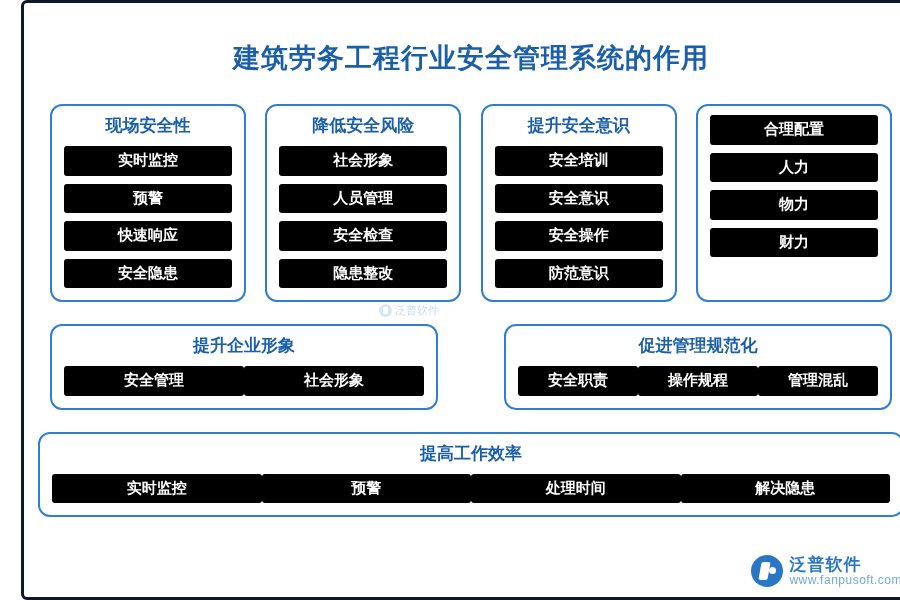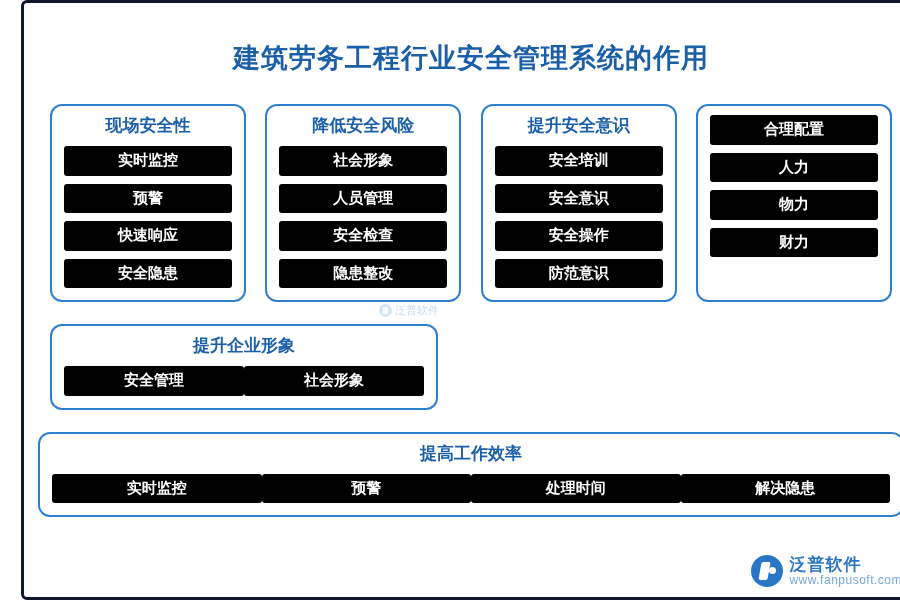--- a/index.html
+++ b/index.html
@@ -240,20 +240,28 @@
   <div class="mid-row">
 
     <div class="group mid-group">
       <div class="group-title">提升企业形象</div>
       <div class="chips-inline">
         <div class="chip">安全管理</div>
         <div class="chip">社会形象</div>
       </div>
     </div>
 
+    <div class="group mid-group">
+      <div class="group-title">促进管理规范化</div>
+      <div class="chips-inline">
+        <div class="chip">安全职责</div>
+        <div class="chip">操作规程</div>
+        <div class="chip">管理混乱</div>
+      </div>
+    </div>
 
   </div>
 
   <div class="bottom-row">
     <div class="group bottom-group">
       <div class="group-title">提高工作效率</div>
       <div class="chips-inline">
         <div class="chip">实时监控</div>
         <div class="chip">预警</div>
         <div class="chip">处理时间</div>

